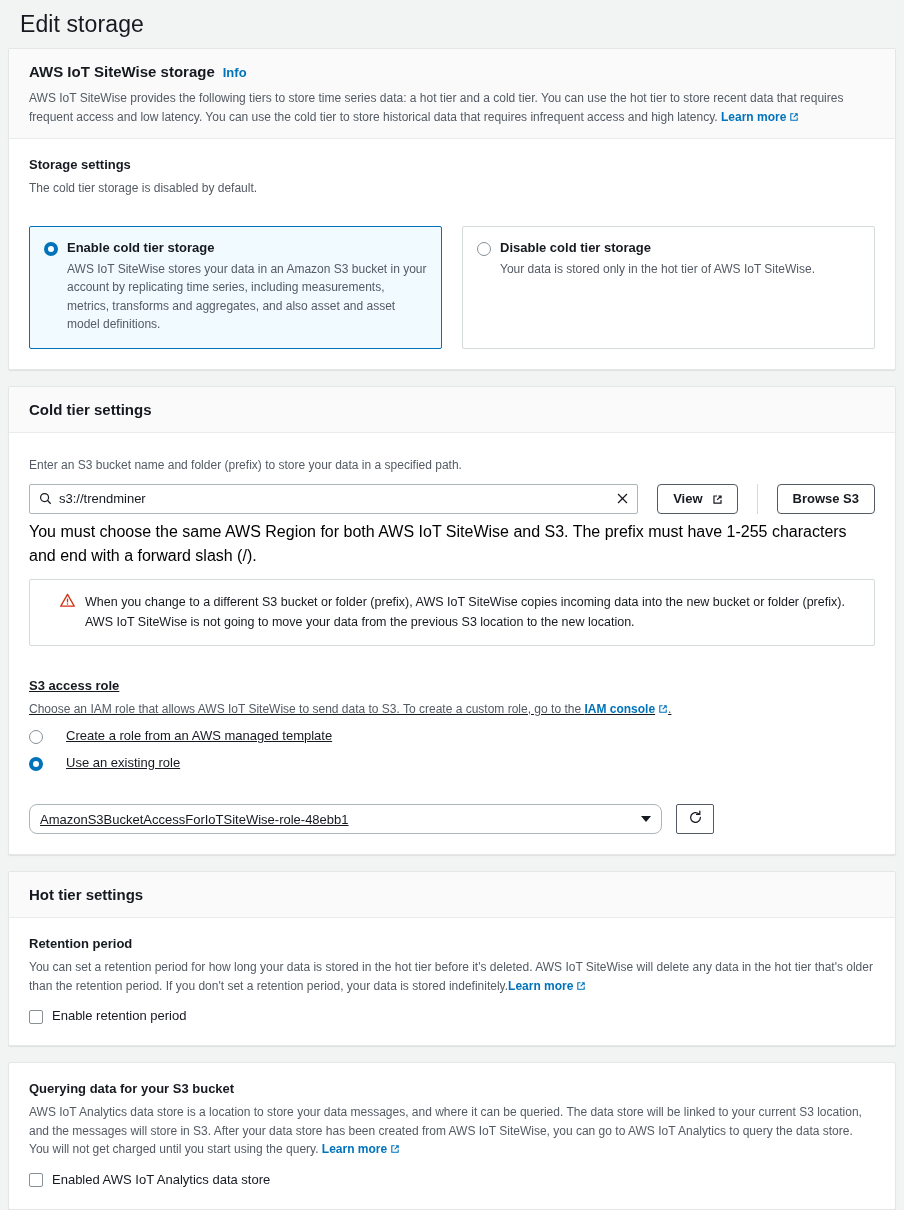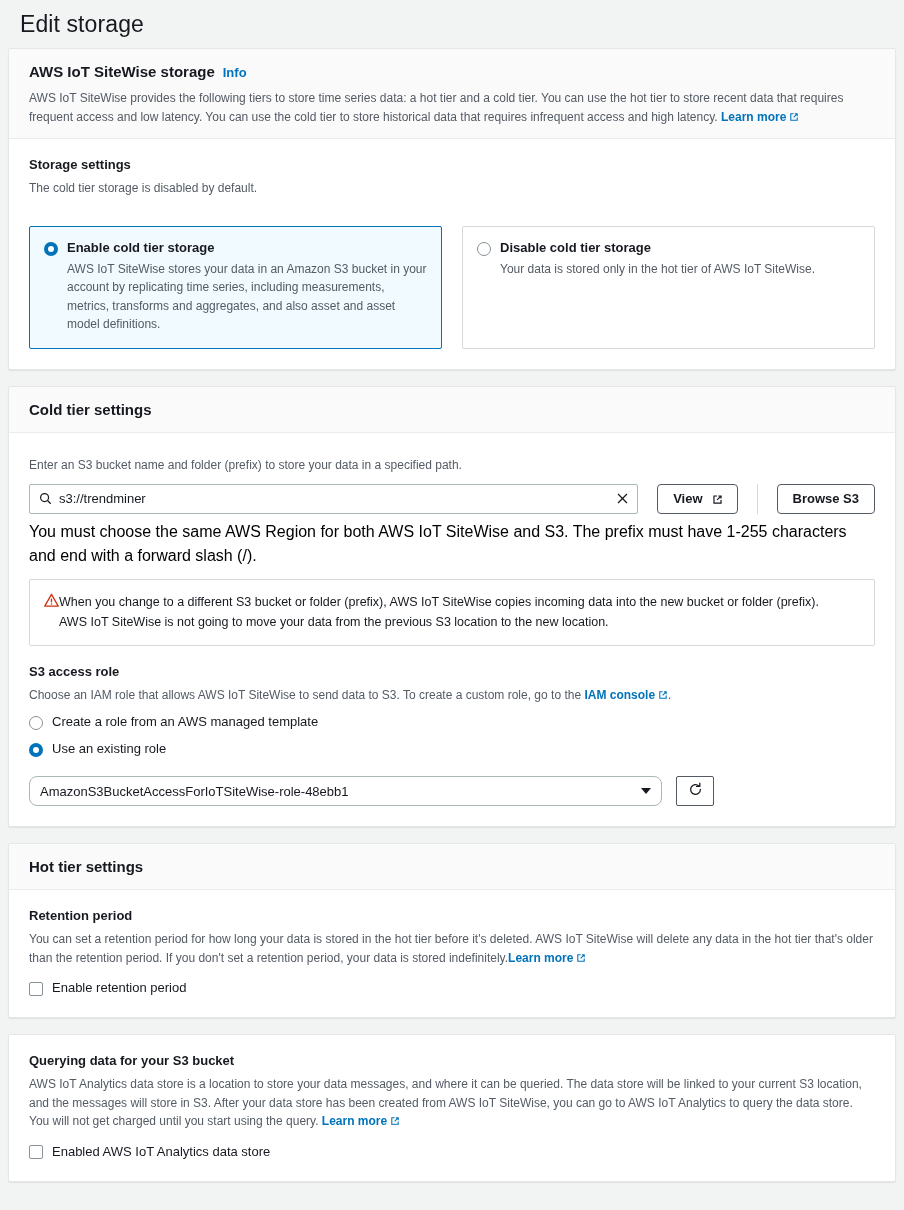--- a/index.html
+++ b/index.html
@@ -159,21 +159,21 @@
     border: 1.5px solid #879196;
     border-radius: 2px;
     background: #fff;
     flex: 0 0 14px;
     position: relative;
   }
 
   .radio-row {
     display: flex;
     align-items: center;
-    gap: 9px;
+    gap: 23px;
     margin-top: 10px;
     cursor: pointer;
   }
   .radio-row .radio { margin-top: 0; }
   .radio-row-label {
     font-size: 13px;
     color: #16191f;
     line-height: 1.3;
   }
   .check-row {
@@ -250,23 +250,24 @@
     color: #000000;
     margin-top: 6px;
     line-height: 1.5;
   }
 
   
   .alert {
     border: 1px solid #d5dbdb;
     border-radius: 2px;
     background: #fff;
-    padding: 12px 14px 13px 14px;
+    padding: 12px 14px 13px 30px;
     margin-top: 11px;
     display: flex;
+    gap: 10px;
   }
   .alert-ico { flex: 0 0 15px; margin-top: 1px; }
   .alert-text {
     font-size: 12.5px;
     color: #16191f;
     line-height: 1.6;
   }
 
   
   .select-row {
@@ -304,21 +305,21 @@
     height: 30px;
     border: 1px solid #545b64;
     border-radius: 2px;
     background: #fff;
     display: flex;
     align-items: center;
     justify-content: center;
     cursor: pointer;
   }
 
-  .mt18 { margin-top: 18px; }
+  .mt18 { margin-top: 32px; text-decoration: underline; }
 </style>
 </head>
 <body>
 
 <div class="page">
 
   <div class="page-title-bar">
     <div class="page-title">Edit storage</div>
   </div>
 

